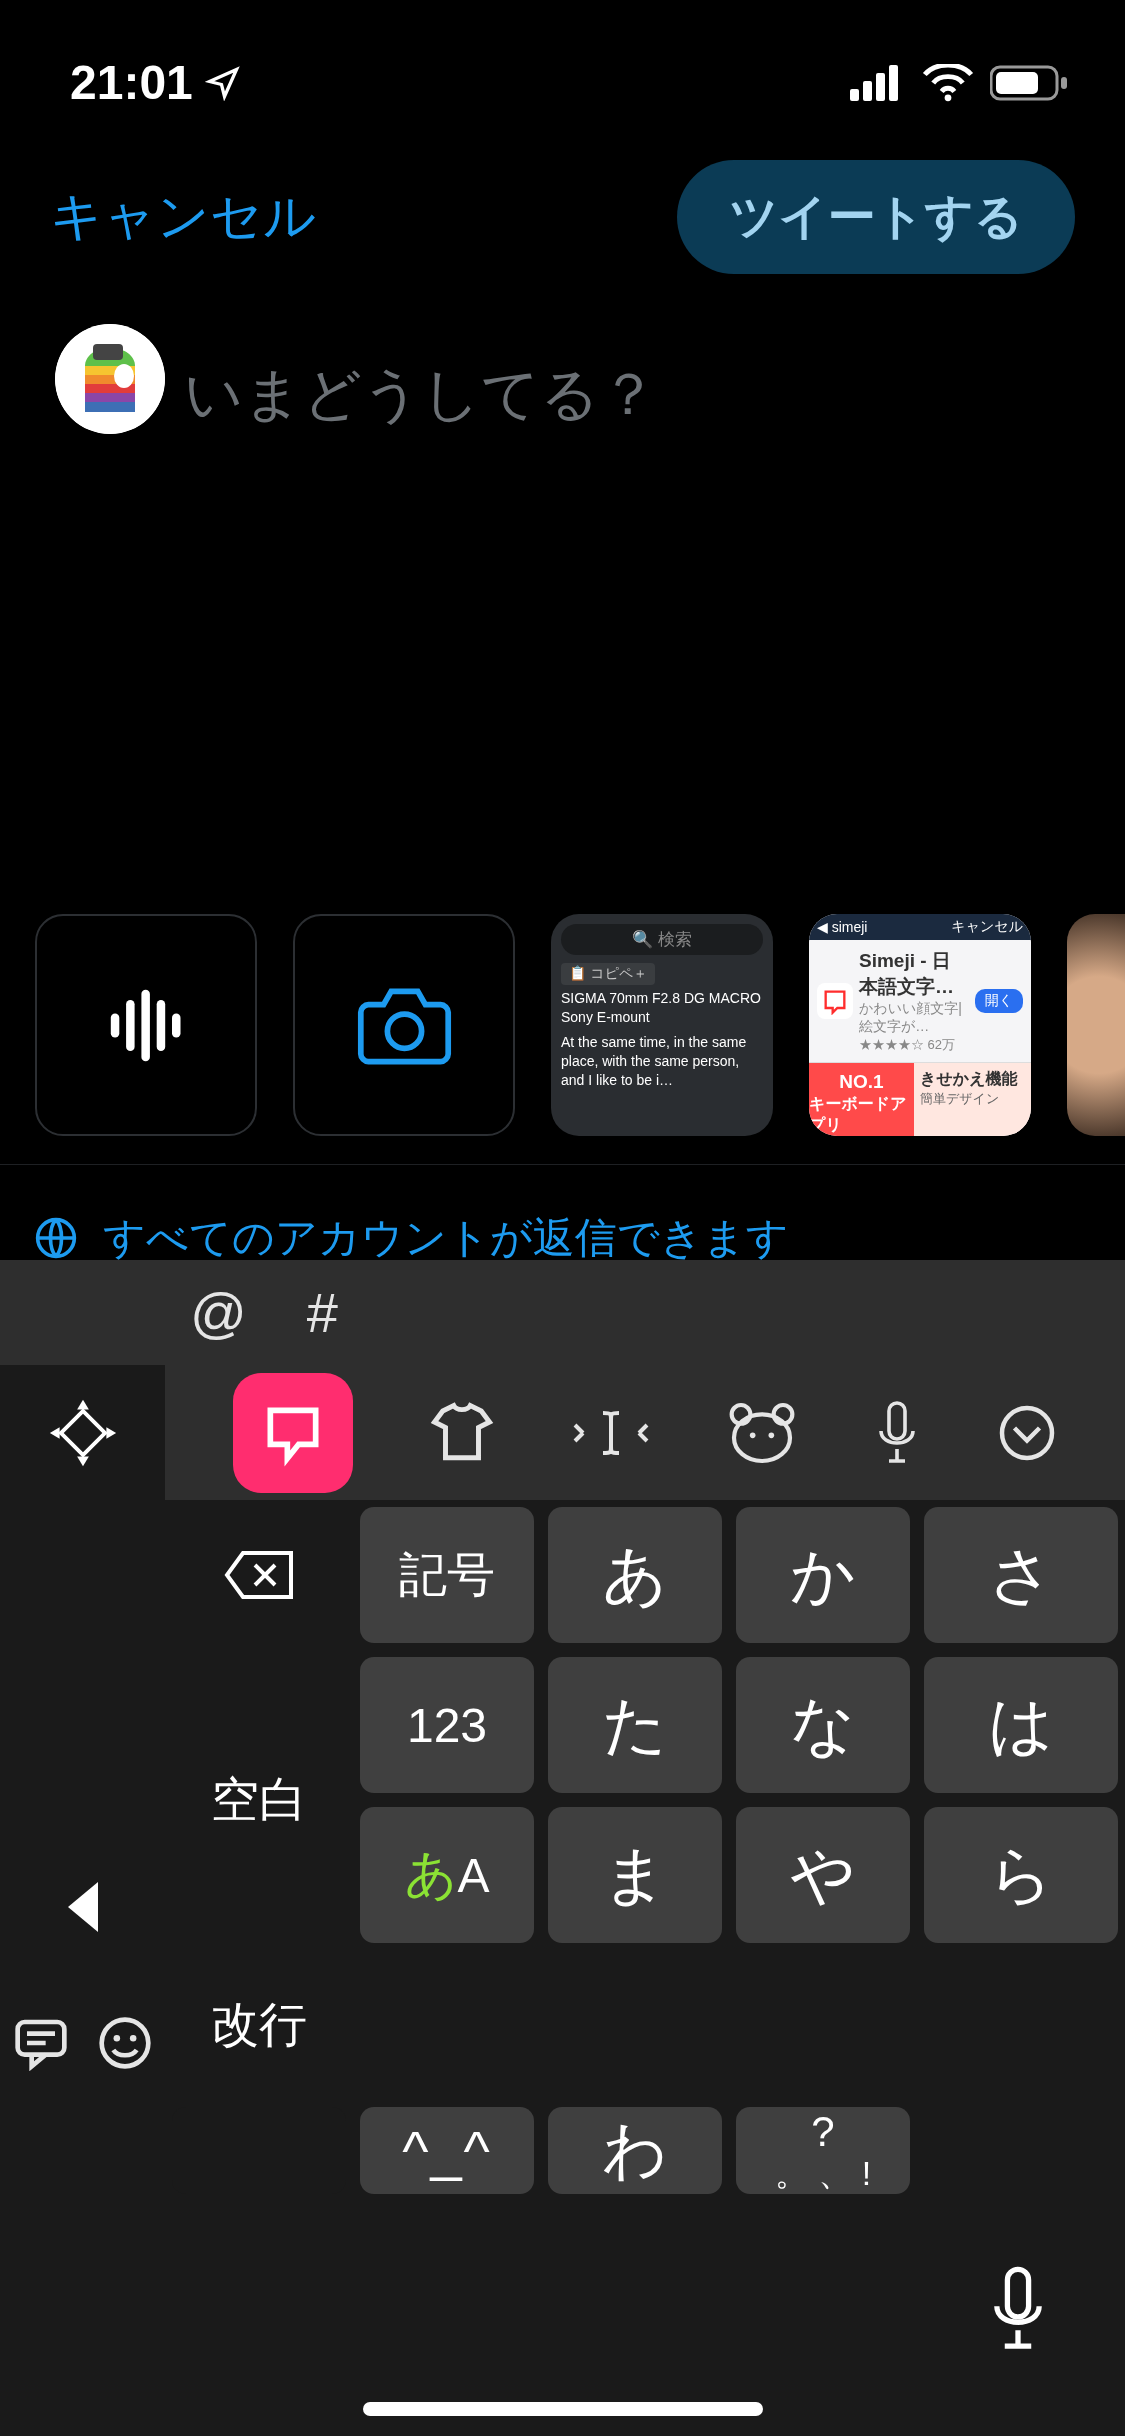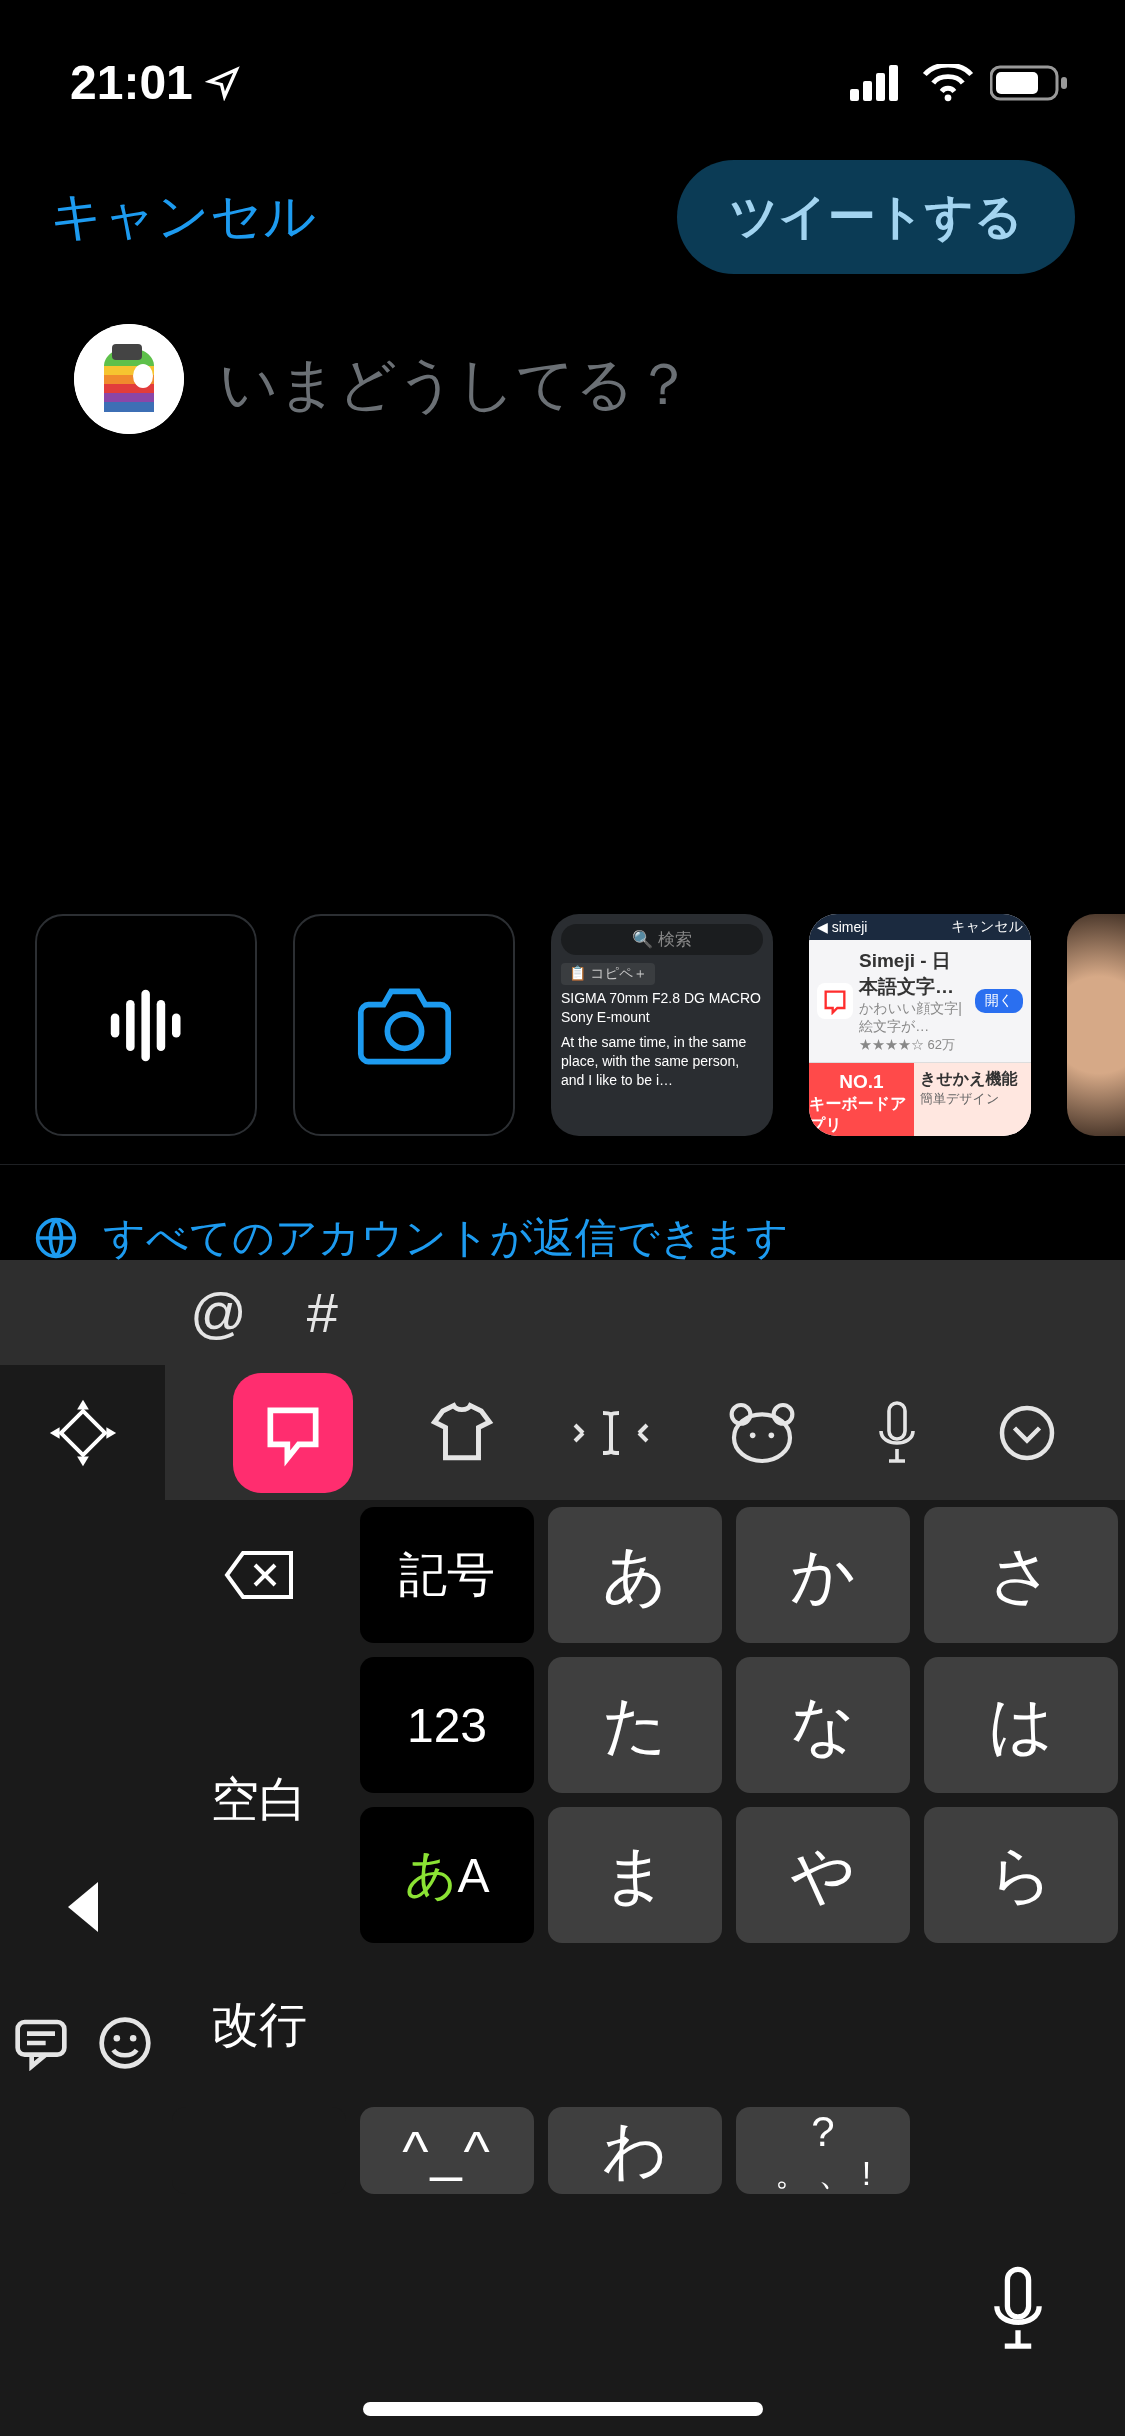--- a/index.html
+++ b/index.html
@@ -52,22 +52,23 @@
     font-size: 48px;
     font-weight: 700;
     padding: 25px 52px;
     border-radius: 60px;
     border: none;
   }
 
   
   .compose {
     display: flex;
-    padding: 10px 74px;
-    gap: 35px;
+    padding: 10px 55px;
+    gap: 19px;
+    align-items: flex-end;
   }
   .avatar {
     width: 110px;
     height: 110px;
     border-radius: 50%;
     background: #fff;
     display: flex;
     align-items: center;
     justify-content: center;
     overflow: hidden;
@@ -232,21 +233,21 @@
     background: #3f3f3f;
     margin: 7px;
     border-radius: 14px;
     display: flex;
     align-items: center;
     justify-content: center;
     font-size: 64px;
     color: #fff;
     font-weight: 300;
   }
-  .kb-key.dark { background: #000000; font-size: 48px; }
+  .kb-key.dark { background: #404040; font-size: 48px; }
   .kb-side {
     background: #1a1a1a;
     display: flex;
     align-items: center;
     justify-content: center;
     font-size: 48px;
     color: #fff;
   }
   .kb-side-multi {
     grid-row: span 4;

